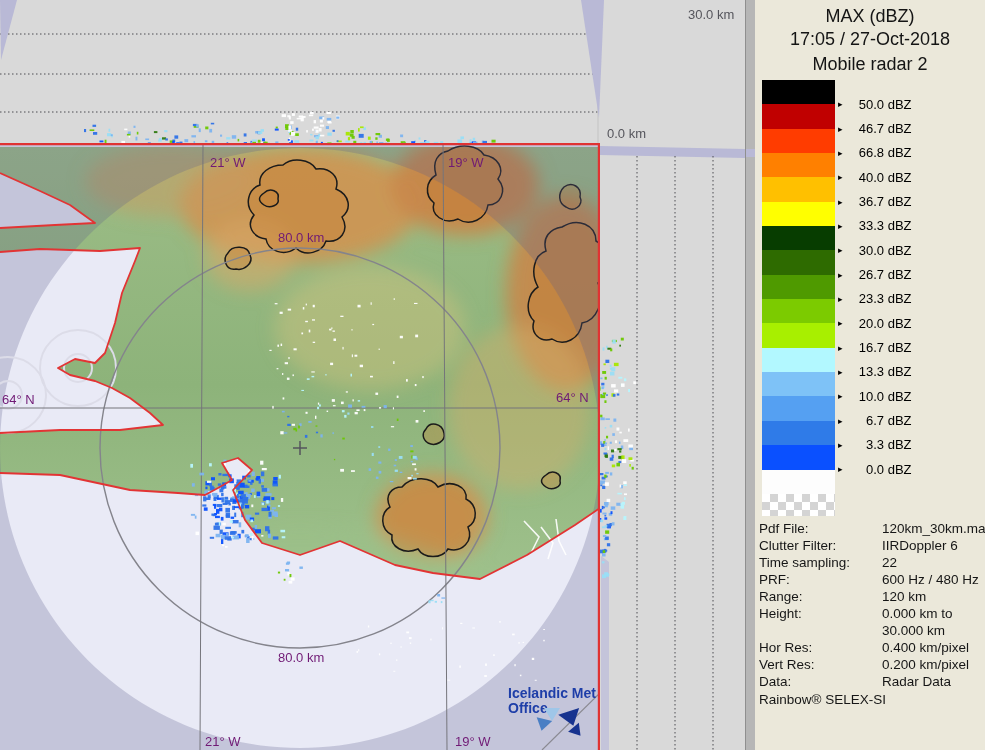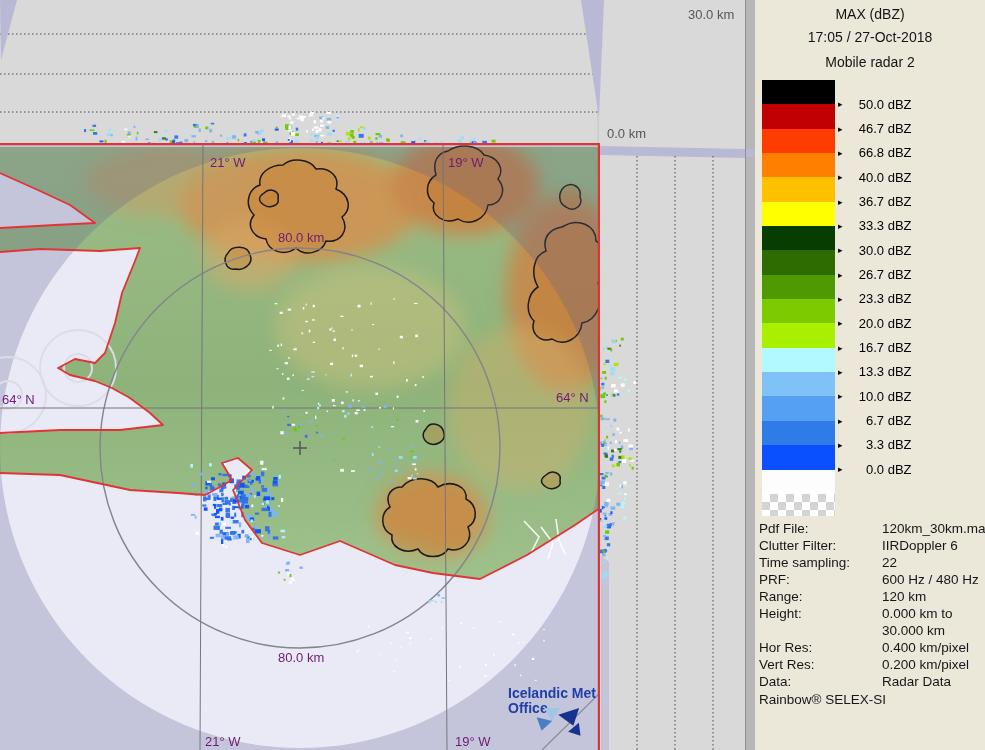--- a/index.html
+++ b/index.html
@@ -5,21 +5,21 @@
   html,body{margin:0;padding:0;background:#d9d9d9;}
   body{width:985px;height:750px;position:relative;overflow:hidden;
        font-family:"Liberation Sans",sans-serif;}
   #canvas{position:absolute;left:0;top:0;width:745px;height:750px;background:#d9d9d9;}
   #canvas svg{position:absolute;left:0;top:0;}
   .map-label{position:absolute;font-size:13px;color:#701a75;white-space:nowrap;z-index:5;}
   .axis-label{position:absolute;font-size:13px;color:#55555c;white-space:nowrap;z-index:5;}
   #divider{position:absolute;left:745px;top:0;width:10px;height:750px;background:#b6b6b6;border-left:1px solid #8f8f8f;z-index:6;}
   #divider .notch{position:absolute;left:0;top:149px;width:10px;height:8px;background:#b9b9d6;}
   #sidebar{position:absolute;left:755px;top:0;width:230px;height:750px;background:#ebe8da;z-index:6;}
-  .sb-title{width:100%;text-align:center;font-size:14px;color:#141414;position:absolute;}
+  .sb-title{width:100%;text-align:center;font-size:18px;color:#141414;position:absolute;}
   #legend{position:absolute;left:7px;top:80px;width:220px;height:436px;}
   .legend-swatch{position:absolute;left:0;width:73px;height:25px;}
   .legend-label{position:absolute;left:76px;height:16px;font-size:13px;color:#000;display:flex;align-items:center;}
   .legend-label .arr{font-size:9px;margin-right:3px;color:#000;}
   .legend-label .txt{display:inline-block;width:66px;text-align:right;white-space:pre;}
   .legend-white{position:absolute;left:0;top:389px;width:73px;height:25px;background:#fdfdfd;}
   .legend-checker{position:absolute;left:0;top:414px;width:73px;height:22px;background-color:#fff;
      background-image:linear-gradient(45deg,#d4d4d4 25%,transparent 25%,transparent 75%,#d4d4d4 75%),
                       linear-gradient(45deg,#d4d4d4 25%,transparent 25%,transparent 75%,#d4d4d4 75%);
      background-size:16px 16px;background-position:0 0,8px 8px;}

